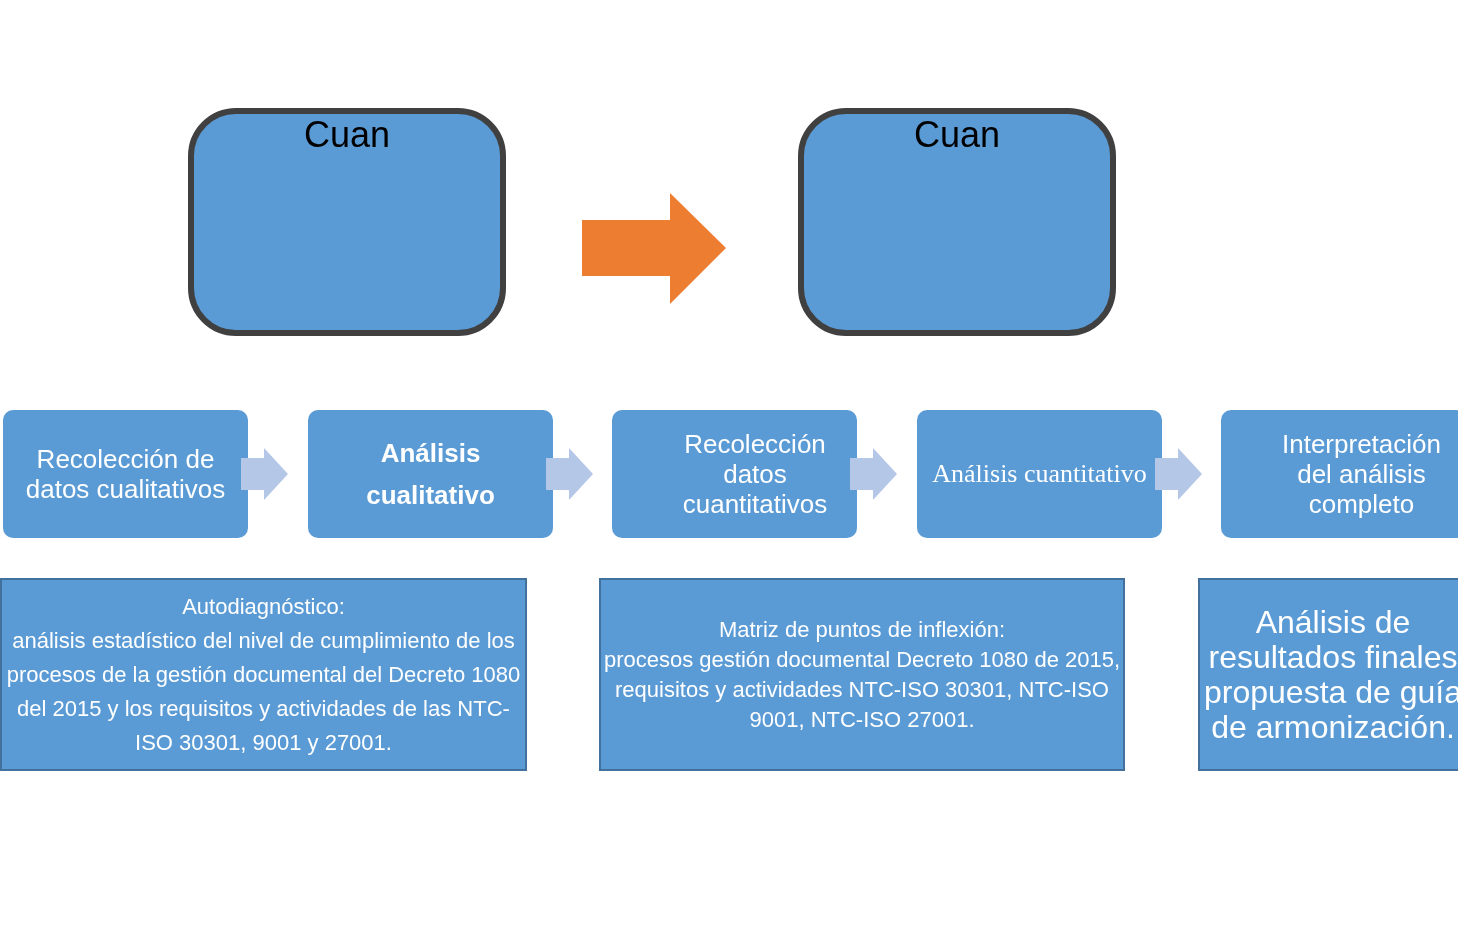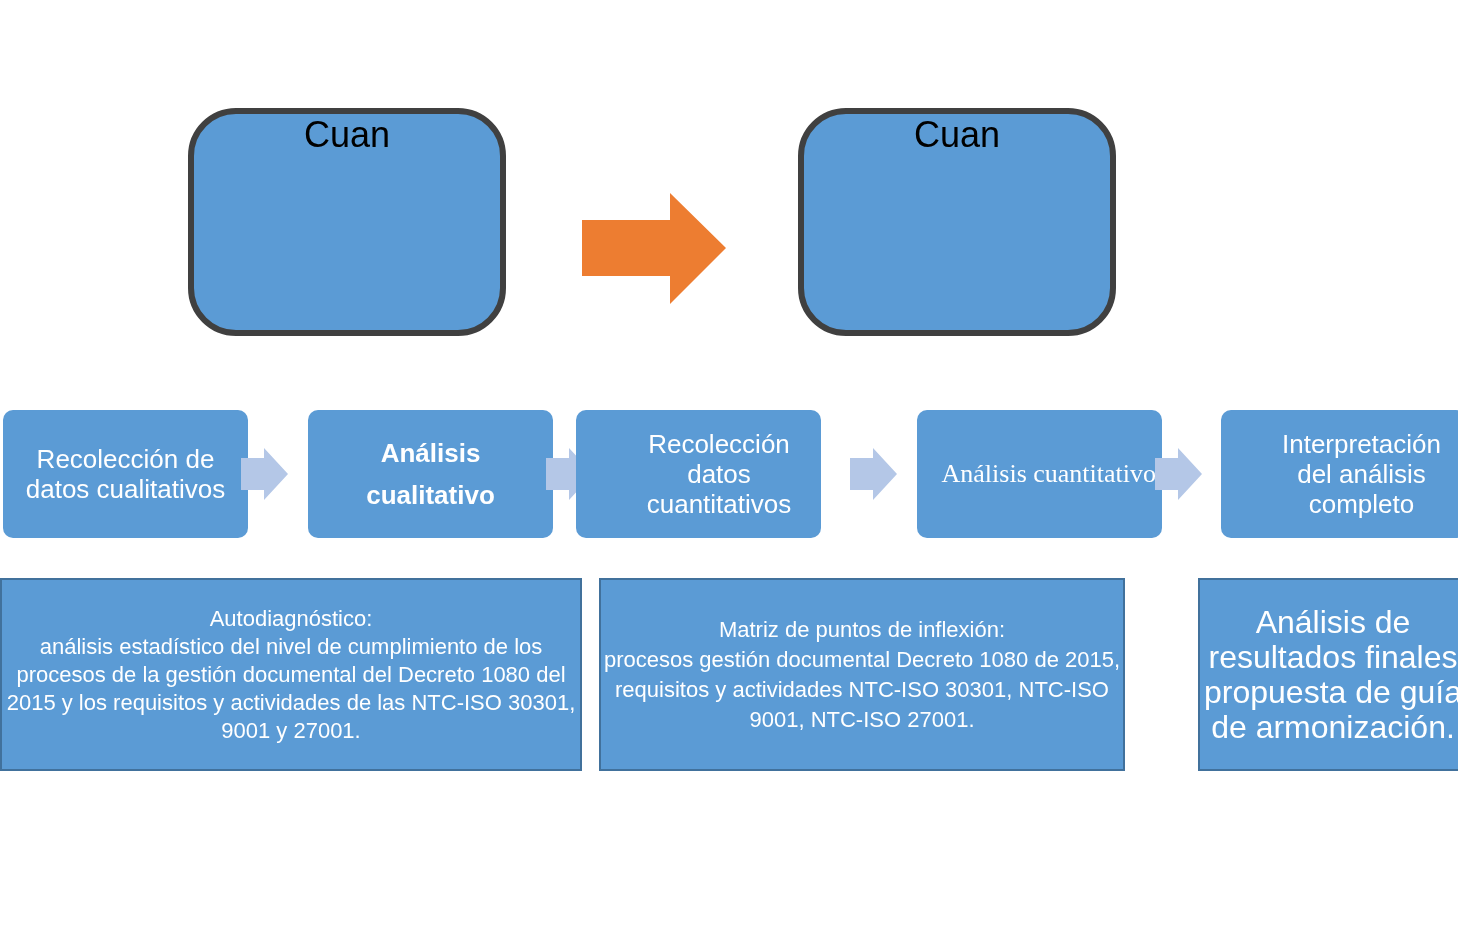--- a/index.html
+++ b/index.html
@@ -43,31 +43,31 @@
 
     .step-box {
       position: absolute;
       top: 410px;
       width: 245px;
       height: 128px;
       background: #5b9bd5;
       border-radius: 10px;
       display: flex;
       align-items: center;
-      justify-content: flex-end;
+      justify-content: center;
       text-align: center;
       font-size: 26px;
       line-height: 30px;
       color: #ffffff;
       box-sizing: border-box;
       padding: 0 6px;
     }
     #step-1 { left: 3px; }
     #step-2 { left: 308px; line-height: 42px; font-weight: bold; }
-    #step-3 { left: 576px; padding-left: 47px; }
+    #step-3 { left: 612px; padding-left: 47px; }
     #step-4 { left: 917px; font-family: Liberation Serif, serif; }
     #step-5 { left: 1221px; padding-left: 42px; }
 
     .step-arrow {
       position: absolute;
       top: 448px;
       width: 47px;
       height: 52px;
     }
     #step-arrow-1 { left: 241px; }
@@ -84,23 +84,23 @@
       box-sizing: border-box;
       display: flex;
       align-items: center;
       justify-content: center;
       text-align: center;
       color: #ffffff;
       white-space: pre-line;
     }
     #detail-cuan {
       left: 0px;
-      width: 582px;
+      width: 527px;
       font-size: 22px;
-      line-height: 28px;
+      line-height: 34px;
     }
     #detail-cual {
       left: 599px;
       width: 526px;
       font-size: 22px;
       line-height: 30px;
     }
     #detail-final {
       left: 1198px;
       width: 270px;

